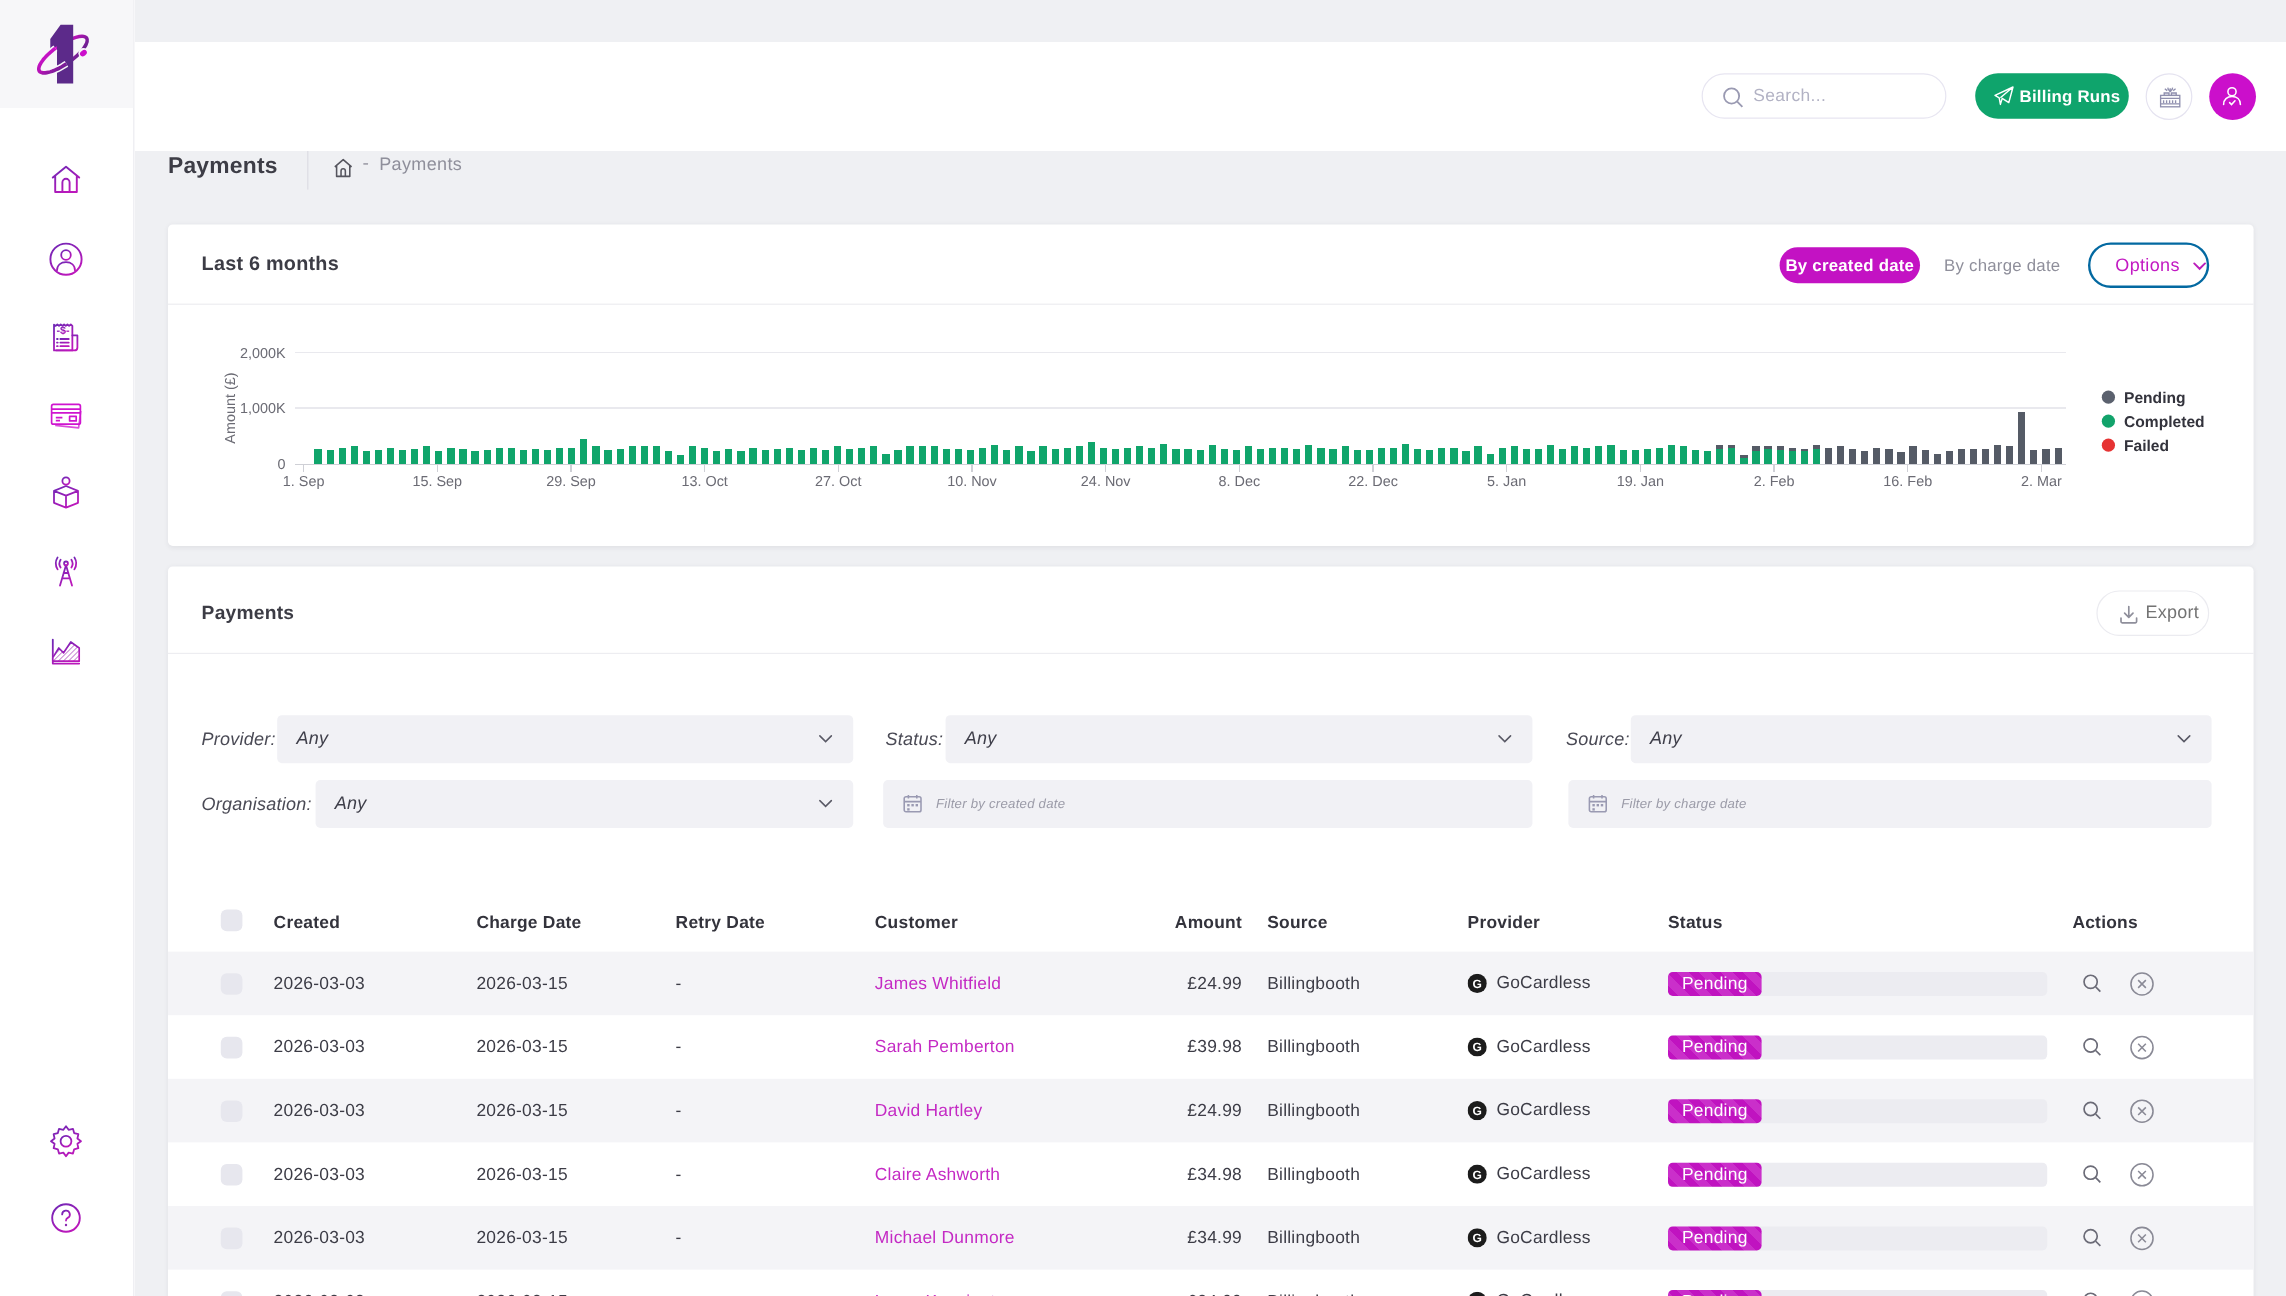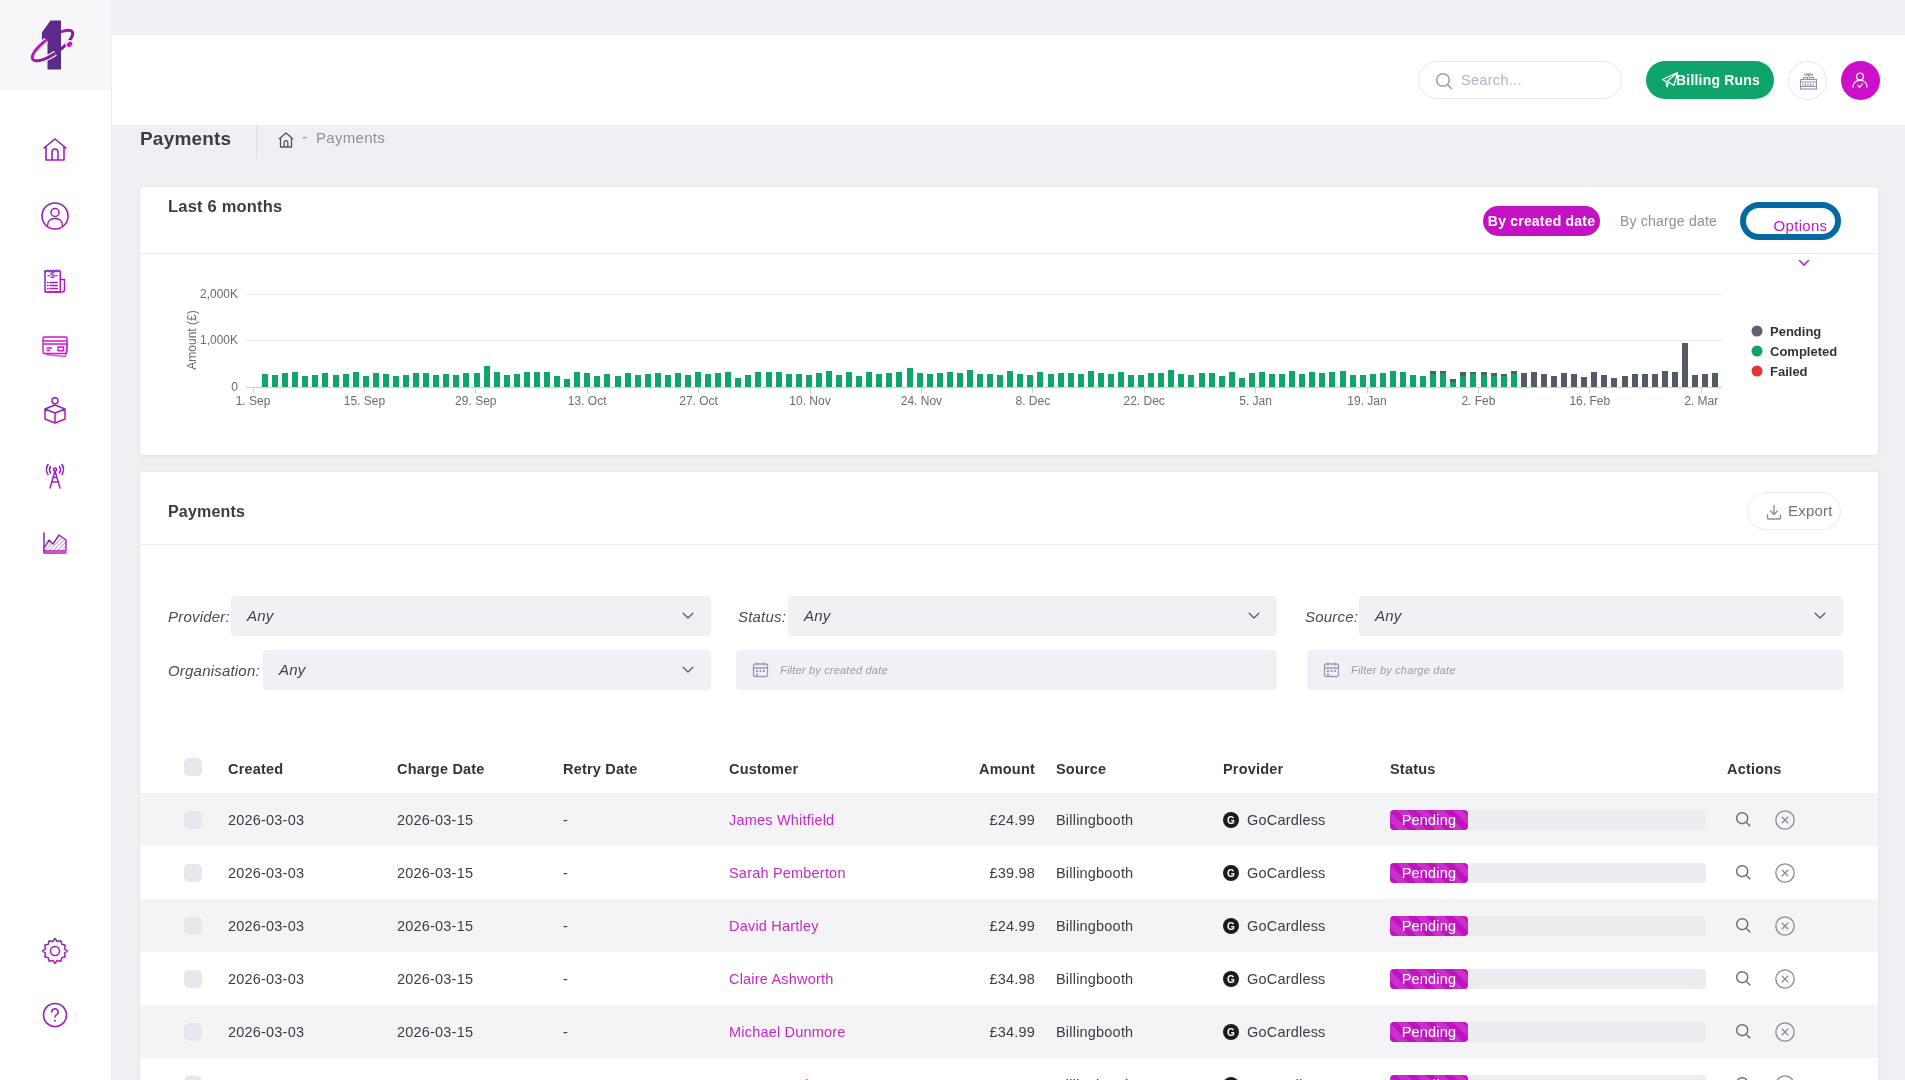--- a/index.html
+++ b/index.html
@@ -2,38 +2,38 @@
 <html><head><meta charset="utf-8">
 <style>
 * { margin:0; padding:0; box-sizing:border-box; }
 html,body { width:1905px; height:1080px; overflow:hidden; font-family:"Liberation Sans",sans-serif; background:#eff0f3; }
 .sidebar { position:fixed; left:0; top:0; width:112px; height:1080px; background:#fff; border-right:1px solid #ececf1; z-index:5; }
 .logo { position:absolute; left:0; top:0; width:111px; height:90px; background:#f7f7f9; }
 .sic { position:absolute; left:39px; width:34px; height:34px; }
 .topbar { position:fixed; left:112px; top:0; width:1793px; height:90px; background:#fff; z-index:4;margin-top:35px; }
 .search { position:absolute; left:1306px; top:26px; width:204px; height:38px; border:1px solid #e7e5f1; border-radius:19px; color:#b2b2c4; font-size:14.5px; line-height:36px; padding-left:42px; letter-spacing:.3px; }
 .search svg { position:absolute; left:16px; top:10px; }
-.billing { position:absolute; left:1534px; top:26px; width:128px; height:38px; background:#0fa46c; border-radius:19px; color:#fff; font-size:14px; font-weight:bold; line-height:38px; text-align:left; padding-left:30px; letter-spacing:.2px; }
+.billing { position:absolute; left:1534px; top:26px; width:128px; height:38px; background:#0fa46c; border-radius:19px; color:#fff; font-size:14px; font-weight:bold; line-height:38px; text-align:center; padding-left:30px; letter-spacing:.2px; }
 .billing svg { position:absolute; left:15px; top:10px; }
 .cake { position:absolute; left:1676px; top:26px; width:39px; height:39px; border:1px solid #e5e3f0; border-radius:50%; }
 .avatar { position:absolute; left:1729px; top:26px; width:39px; height:39px; background:#cb0fcb; border-radius:50%; }
 .content { position:absolute; left:112px; top:90px; width:1793px; }
 .ptitle { position:absolute; left:28px; top:38px; font-size:19px; font-weight:bold; color:#3d3d46; letter-spacing:.2px; }
 .vdiv { position:absolute; left:144px; top:30px; width:1px; height:38px; background:#dcdce3; }
 .bchome { position:absolute; left:165px; top:41px; }
 .bcdash { position:absolute; left:190px; top:38px; color:#9a9aa4; font-size:16px; }
 .bcpay { position:absolute; left:204px; top:39px; color:#8f8f9b; font-size:15px; letter-spacing:.3px; }
 .card { position:absolute; left:28px; width:1738px; background:#fff; border-radius:4px; box-shadow:0 1px 4px rgba(40,40,60,.07); }
 .card1 { top:97px; height:268px; }
 .card2 { top:382px; height:700px; }
 .chead { position:relative; height:67px; border-bottom:1px solid #ededf1; }
-.ctitle { position:absolute; left:28px; top:10px; font-size:16.5px; font-weight:bold; color:#3c3c45; letter-spacing:.2px; }
+.ctitle { position:absolute; left:28px; top:24px; font-size:16.5px; font-weight:bold; color:#3c3c45; letter-spacing:.2px; }
 .bycreated { position:absolute; left:1343px; top:19px; width:117px; height:30px; background:#c312c3; border-radius:15px; color:#fff; font-size:14px; font-weight:bold; text-align:center; line-height:30px; letter-spacing:.2px; }
 .bycharge { position:absolute; left:1480px; top:26px; color:#8f8f9b; font-size:14px; letter-spacing:.2px; }
-.options { position:absolute; left:1600px; top:15px; width:101px; height:38px; border:6px solid #0369a1; border-radius:19px; color:#c21ac2; font-size:15px; text-align:center; line-height:36px; padding-left:20px; letter-spacing:.3px; }
+.options { position:absolute; left:1600px; top:15px; width:101px; height:38px; border:2px solid #0369a1; border-radius:19px; color:#c21ac2; font-size:15px; text-align:right; line-height:36px; padding-left:20px; letter-spacing:.3px; }
 .chartwrap { position:relative; width:1738px; height:200px; }
 .c2head { position:relative; height:73px; border-bottom:1px solid #ededf1; }
 .export { position:absolute; left:1607px; top:20px; width:94px; height:38px; border:1px solid #ebebf0; border-radius:19px; color:#737373; font-size:15px; line-height:36px; padding-left:40px; letter-spacing:.2px; }
 .export svg { position:absolute; left:17px; top:10px; }
 .filters { position:relative; height:150px;font-style:italic; }
 .flabel { position:absolute; color:#4a4a55; font-size:15px; letter-spacing:.2px; }
 .fsel { position:absolute; height:40px; background:#f1f1f5; border-radius:4px; color:#3f3f4a; font-size:15px; line-height:40px; padding-left:16px; letter-spacing:.2px; }
 .fsel .chev { position:absolute; right:17px; top:16px; }
 .finput { position:absolute; height:40px; background:#f1f1f5; border-radius:4px; color:#9b9ba8; font-size:11px; line-height:40px; padding-left:44px; letter-spacing:.2px; }
 .finput svg { position:absolute; left:16px; top:11px; }

